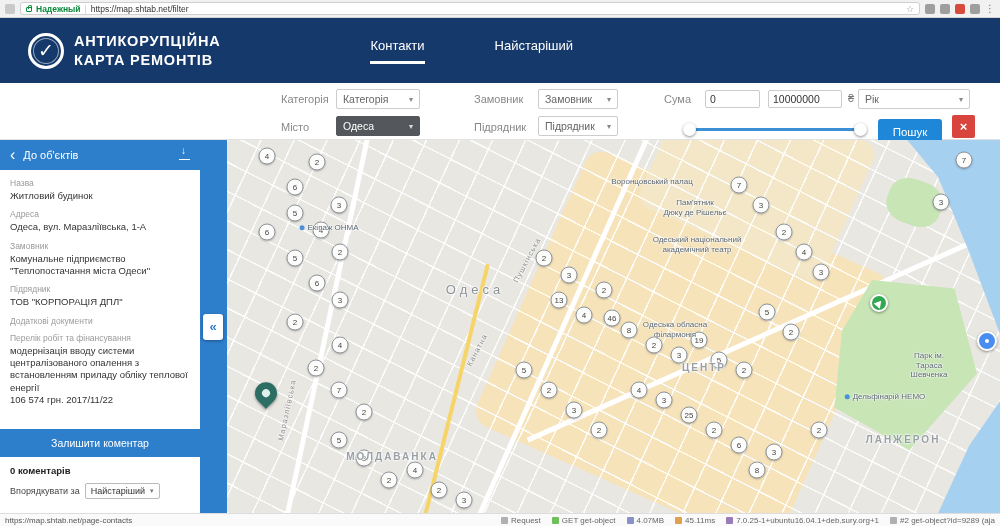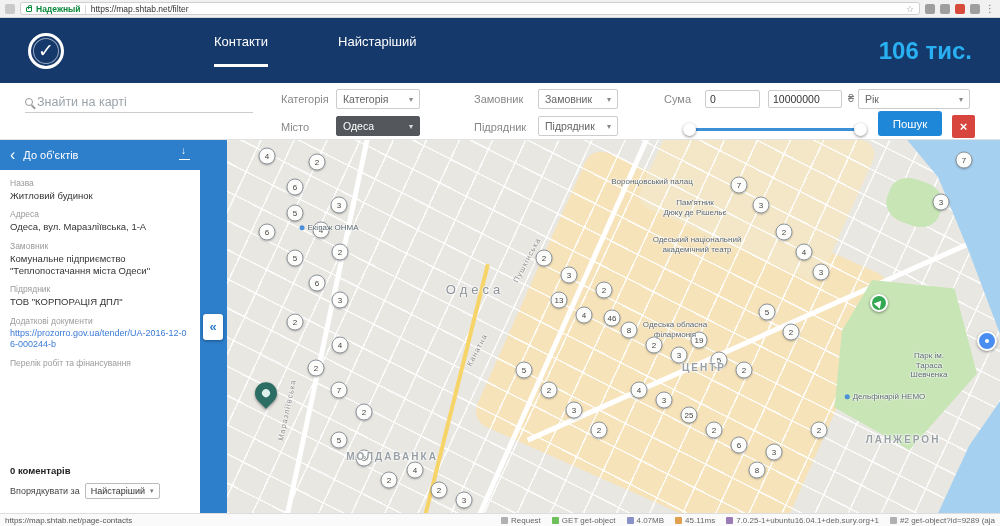--- a/index.html
+++ b/index.html
@@ -20,21 +20,21 @@
   .bi { width:10px; height:10px; border-radius:2px; background:#9e9e9e; }
   .bi.red { background:#d84a3c; }
   .menu-dots { color:#777; font-size:10px; line-height:1; }
 
   
   .header { height:65px; background:#16396b; display:flex; align-items:center; padding:0 28px; color:#fff; flex:0 0 65px; }
   .logo { display:flex; align-items:center; gap:10px; }
   .logo-ico { width:36px; height:36px; border:3px solid #fff; border-radius:50%; display:flex; align-items:center; justify-content:center; font-size:19px; font-weight:bold; color:#fff; box-shadow:inset 0 0 0 2px #16396b, inset 0 0 0 3px rgba(255,255,255,.55); }
   .logo-text { font-weight:bold; font-size:14.5px; letter-spacing:.8px; line-height:1.25; }
   .nav { display:flex; gap:70px; margin-left:150px; }
-  .nav-item { font-size:13px; color:#fff; padding-bottom:15px; cursor:pointer; }
+  .nav-item { font-size:13px; color:#fff; padding-bottom:8px; cursor:pointer; }
   .nav-item.active { border-bottom:3px solid #fff; }
   .spent { margin-left:auto; display:flex; align-items:center; gap:20px; }
   .spent-label { font-size:12.5px; text-align:right; white-space:pre-line; line-height:1.35; }
   .spent-value { color:#29b0f2; font-size:24px; font-weight:bold; }
 
   
   .filterbar { height:57px; background:#fff; border-bottom:1px solid #e3e3e3; position:relative; flex:0 0 57px; font-size:11px; }
   .search-wrap { position:absolute; left:25px; top:12px; width:228px; border-bottom:1px solid #ccc; display:flex; align-items:center; padding-bottom:3px; }
   .search-wrap input { border:none; outline:none; flex:1; font-size:12.5px; color:#444; font-family:inherit; }
   .search-wrap input::placeholder { color:#9aa3ab; }
@@ -44,21 +44,21 @@
   .f-select { position:absolute; height:20px; border:1px solid #ccc; border-radius:2px; background:#fff; color:#666; display:flex; align-items:center; justify-content:space-between; padding:0 6px; font-size:10.5px; cursor:pointer; }
   .f-select .caret { color:#888; font-size:8px; margin-left:5px; }
   .f-select.dark { background:#54585c; border-color:#54585c; color:#fff; }
   .f-select.dark .caret { color:#ddd; }
   .f-input { position:absolute; height:18px; border:1px solid #ccc; border-radius:2px; font-size:10.5px; color:#333; padding:0 4px; outline:none; font-family:inherit; }
   .uah { position:absolute; color:#777; font-size:11px; }
   .slider { position:absolute; left:685px; top:40px; width:180px; height:13px; }
   .slider .track { position:absolute; top:5px; left:0; right:0; height:3px; background:#3d8fd6; border-radius:2px; }
   .handle { position:absolute; top:0; width:13px; height:13px; background:#fff; border-radius:50%; box-shadow:0 1px 3px rgba(0,0,0,.45); cursor:pointer; }
   .handle.hl { left:-2px; } .handle.hr { right:-2px; }
-  .search-btn { position:absolute; left:878px; top:28px; width:64px; height:25px; background:#1f87d8; color:#fff; border:none; border-radius:3px; font-size:11.5px; display:flex; align-items:center; justify-content:center; cursor:pointer; font-family:inherit; }
+  .search-btn { position:absolute; left:878px; top:36px; width:64px; height:25px; background:#1f87d8; color:#fff; border:none; border-radius:3px; font-size:11.5px; display:flex; align-items:center; justify-content:center; cursor:pointer; font-family:inherit; }
   .close-btn { position:absolute; left:952px; top:32px; width:23px; height:23px; background:#d8443e; color:#fff; border:none; border-radius:2px; font-size:13px; font-weight:bold; display:flex; align-items:center; justify-content:center; cursor:pointer; }
 
   
   .main { display:flex; flex:1; min-height:0; }
   .sidebar { width:200px; background:#fff; display:flex; flex-direction:column; flex:0 0 200px; }
   .sb-head { background:#2d7ecb; color:#fff; height:30px; flex:0 0 30px; display:flex; align-items:center; padding:0 10px; gap:8px; font-size:11px; }
   .back { font-size:16px; line-height:1; cursor:pointer; }
   .dl { margin-left:auto; width:11px; height:10px; position:relative; border-bottom:1.5px solid #fff; cursor:pointer; }
   .dl:before { content:"↓"; position:absolute; left:2px; top:-5px; font-size:10px; color:#fff; }
   .sb-body { padding:6px 10px 4px; flex:1; overflow:hidden; }
@@ -135,35 +135,34 @@
     <span class="bi"></span>
     <span class="bi"></span>
     <span class="bi red"></span>
     <span class="bi"></span>
     <span class="menu-dots">⋮</span>
   </div>
 
   <div class="header">
     <div class="logo">
       <div class="logo-ico">✓</div>
+      <div class="logo-text">
+        <div>АНТИКОРУПЦІЙНА</div>
+        <div>КАРТА РЕМОНТІВ</div>
+      </div>
     </div>
     <div class="nav">
         <div class="nav-item active">Контакти</div>
         <div class="nav-item">Найстаріший</div>
       </div>
     <div class="spent">
-      <div class="spent-value">106 тис.</div>
     </div>
   </div>
 
   <div class="filterbar">
-    <div class="search-wrap">
-      <span class="mag"></span>
-      <input placeholder="Знайти на карті" style="">
-    </div>
 
     <span class="f-label" style="left:281px;top:10px">Категорія</span>
     <div class="f-select" style="left:336px;top:6px;width:84px">
       <span>Категорія</span>
         <span class="caret">▾</span>
     </div>
 
     <span class="f-label" style="left:281px;top:38px">Місто</span>
     <div class="f-select dark" style="left:336px;top:33px;width:84px">
       <span>Одеса</span>
@@ -211,23 +210,25 @@
       <div class="sb-body">
           <div class="f-lab">Назва</div>
           <div class="f-val">Житловий будинок</div>
           <div class="f-lab">Адреса</div>
           <div class="f-val">Одеса, вул. Маразліївська, 1-А</div>
           <div class="f-lab">Замовник</div>
           <div class="f-val">Комунальне підприємство "Теплопостачання міста Одеси"</div>
           <div class="f-lab">Підрядник</div>
           <div class="f-val">ТОВ "КОРПОРАЦІЯ ДПЛ"</div>
           <div class="f-lab">Додаткові документи</div>
-          <a href="#" class="f-val f-link">https://prozorro.gov.ua/tender/UA-2016-12-06-000244-b</a>
           <div class="f-lab">Перелік робіт та фінансування</div>
-        </div>
+          <div class="f-val">модернізація вводу системи централізованого опалення з встановленням приладу обліку теплової енергії
+106 574 грн. 2017/11/22</div>
+        </div>
+      <div class="comment-btn">Залишити коментар</div>
       <div class="sb-foot">
         <div class="cnt">0 коментарів</div>
         <div class="sort">
           <span>Впорядкувати за</span>
           <span class="sort-sel">
             <span>Найстаріший</span>
               <span class="caret">▾</span>
           </span>
         </div>
       </div>

